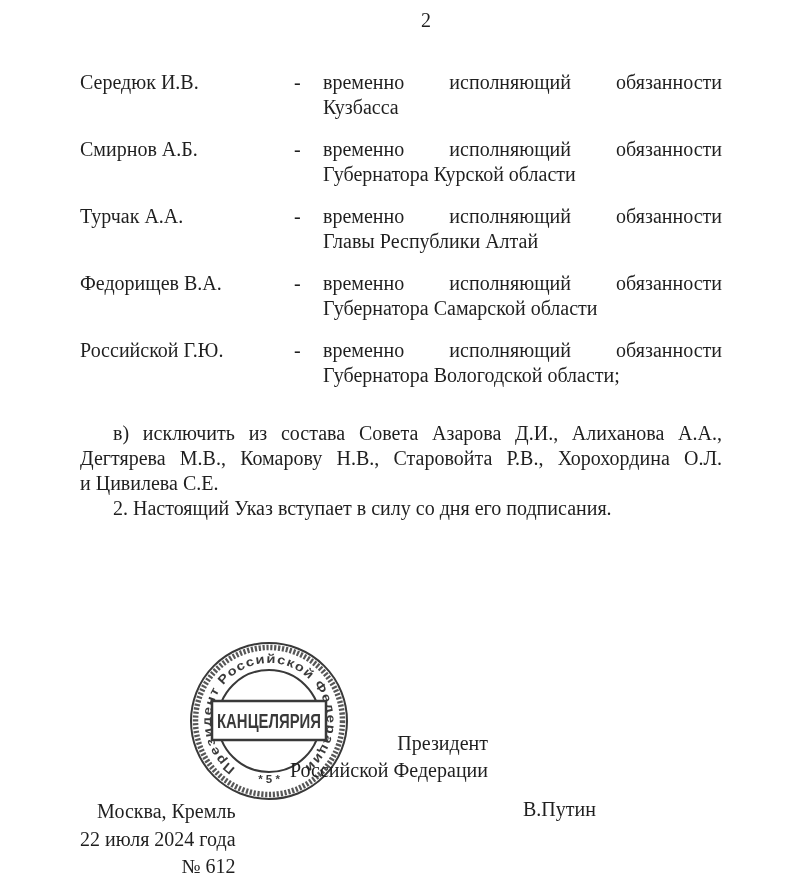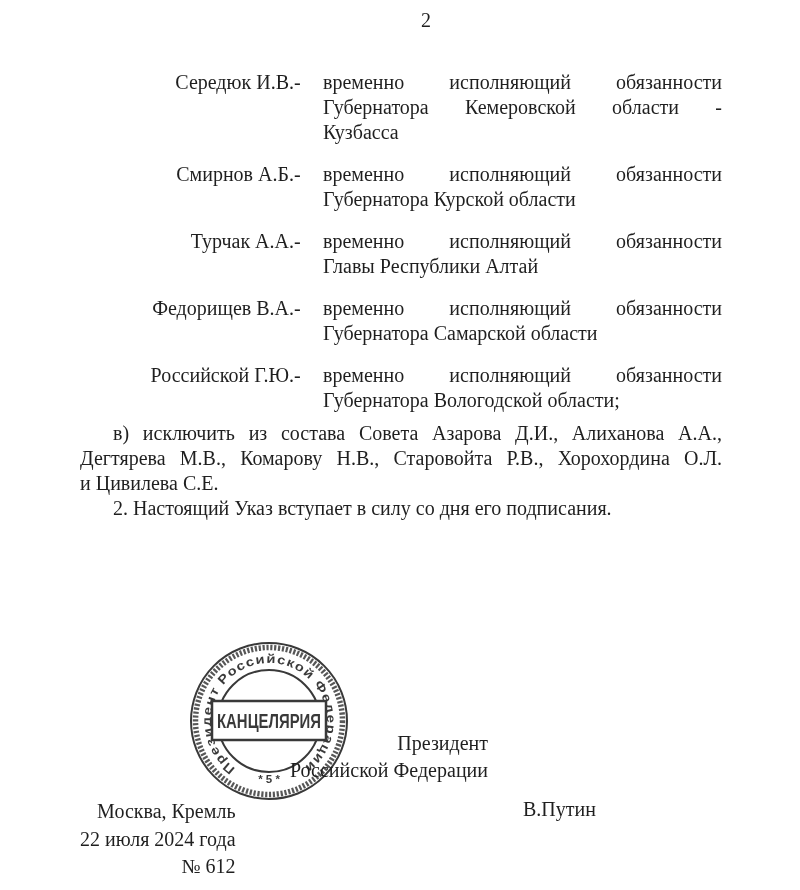--- a/index.html
+++ b/index.html
@@ -33,21 +33,21 @@
   .appointments {
     position: absolute;
     top: 70px;
     left: 80px;
     width: 642px;
   }
   .row {
     display: flex;
     margin-bottom: 17px;
   }
-  .col-name  { width: 214px; line-height: 25px; flex: 0 0 auto; text-align: right; }
+  .col-name  { width: 214px; line-height: 25px; flex: 0 0 auto; }
   .col-dash  { width: 29px;  line-height: 25px; flex: 0 0 auto; }
   .col-role  { flex: 1 1 auto; line-height: 25px; }
 
   .ln { line-height: 25px; }
   .j  { text-align: justify; text-align-last: justify; }
 
   
   .clauses {
     position: absolute;
     top: 421px;
@@ -101,21 +101,20 @@
 
   <div class="page-number">2</div>
 
   <div class="appointments">
 
     <div class="row">
       <div class="col-name">Середюк И.В.</div>
       <div class="col-dash">-</div>
       <div class="col-role">
         <div class="ln j">временно исполняющий обязанности</div>
-        <div class="ln j">Губернатора Кемеровской области -</div>
         <div class="ln">Кузбасса</div>
       </div>
     </div>
 
     <div class="row">
       <div class="col-name">Смирнов А.Б.</div>
       <div class="col-dash">-</div>
       <div class="col-role">
         <div class="ln j">временно исполняющий обязанности</div>
         <div class="ln">Губернатора Курской области</div>

